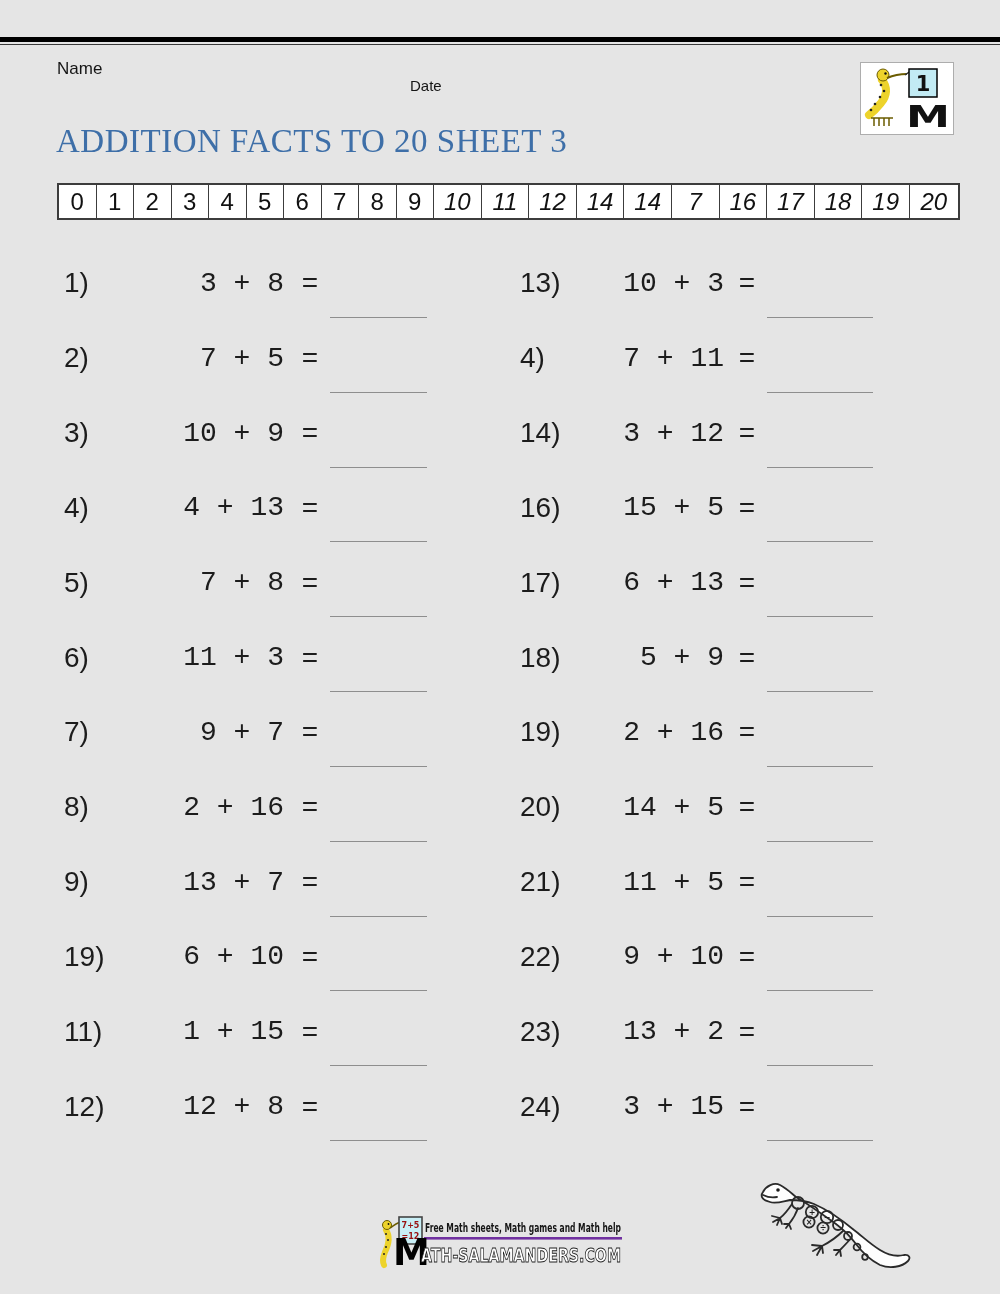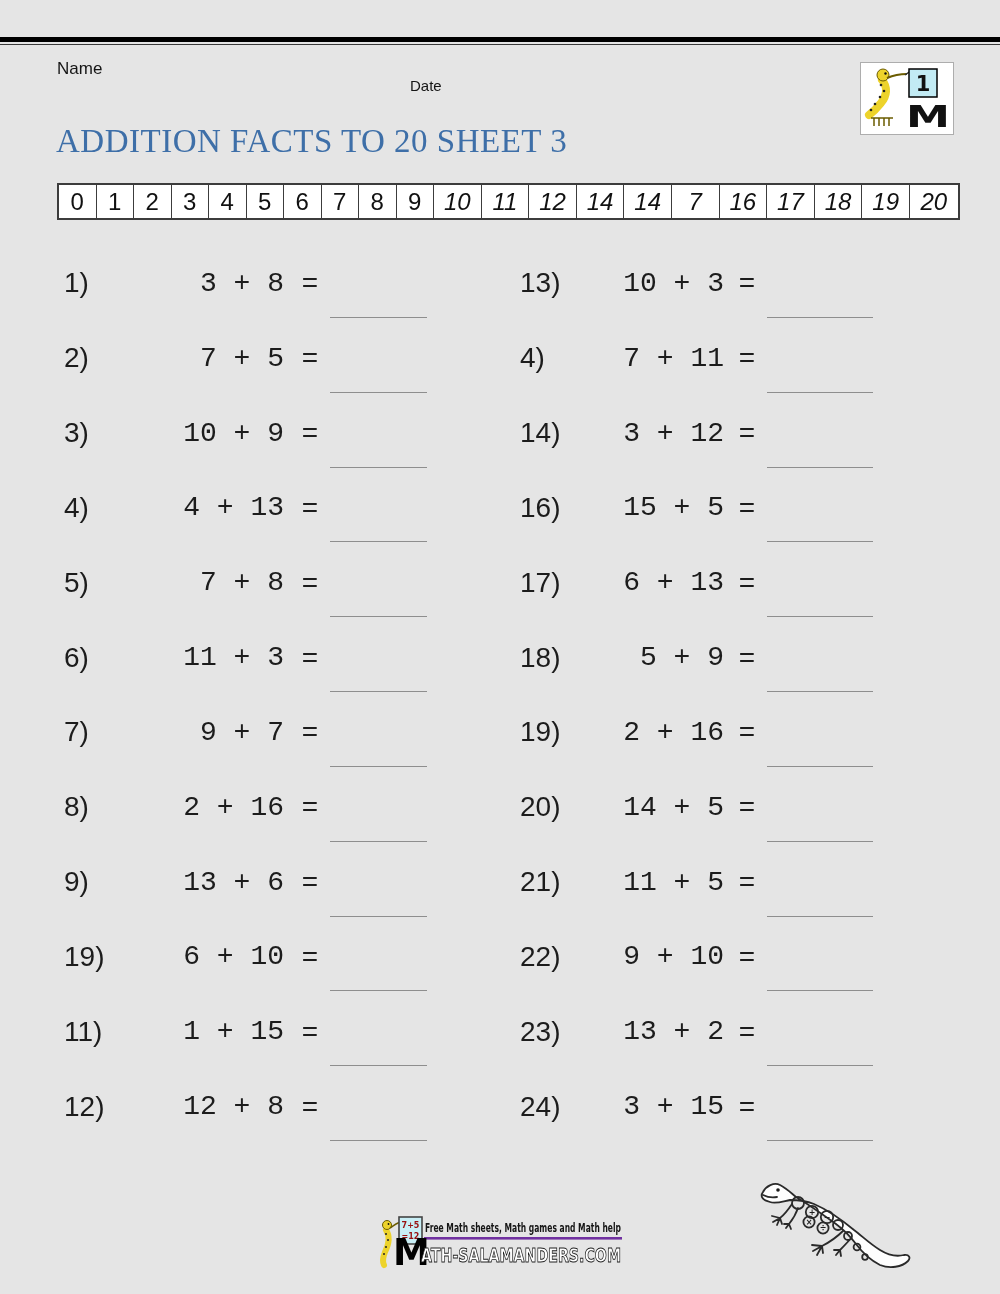--- a/index.html
+++ b/index.html
@@ -240,21 +240,21 @@
         <span class="pnum">20)</span>
         <span class="expr">14 + 5</span>
         <span class="eq">=</span>
         <span class="ansline"></span>
       </div>
     </div>
 
     <div class="prow">
       <div class="prob pl">
         <span class="pnum">9)</span>
-        <span class="expr">13 + 6</span>
+        <span class="expr">13 + 7</span>
         <span class="eq">=</span>
         <span class="ansline"></span>
       </div>
       <div class="prob pr">
         <span class="pnum">21)</span>
         <span class="expr">11 + 5</span>
         <span class="eq">=</span>
         <span class="ansline"></span>
       </div>
     </div>

